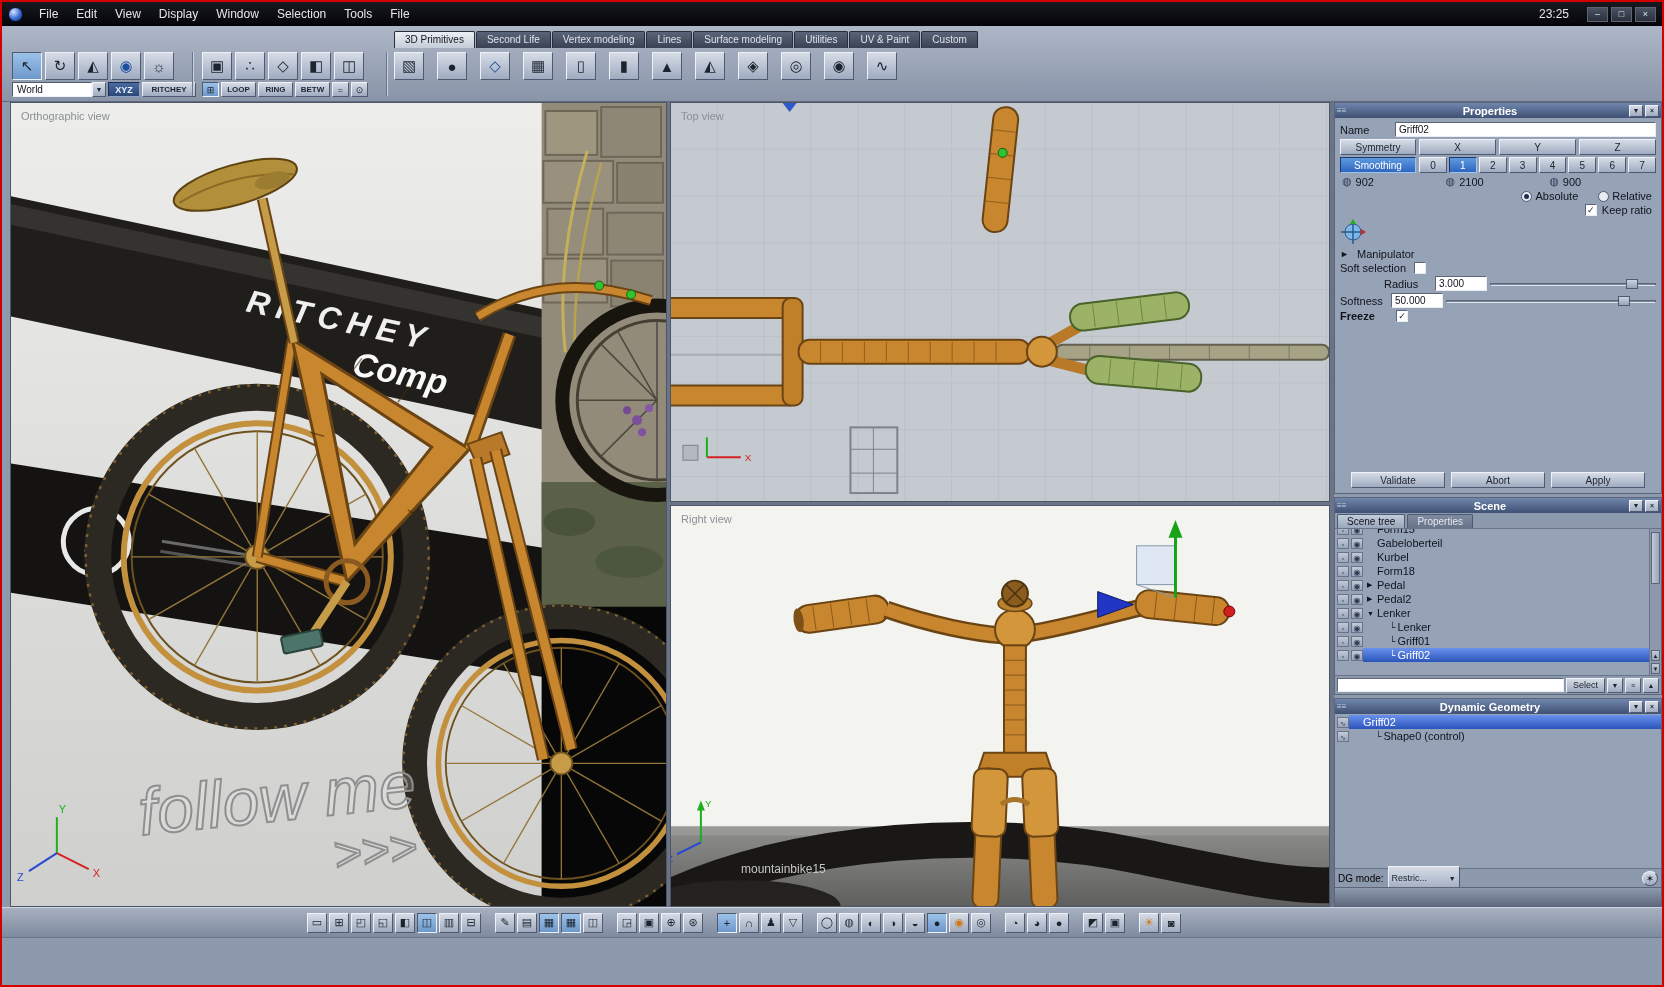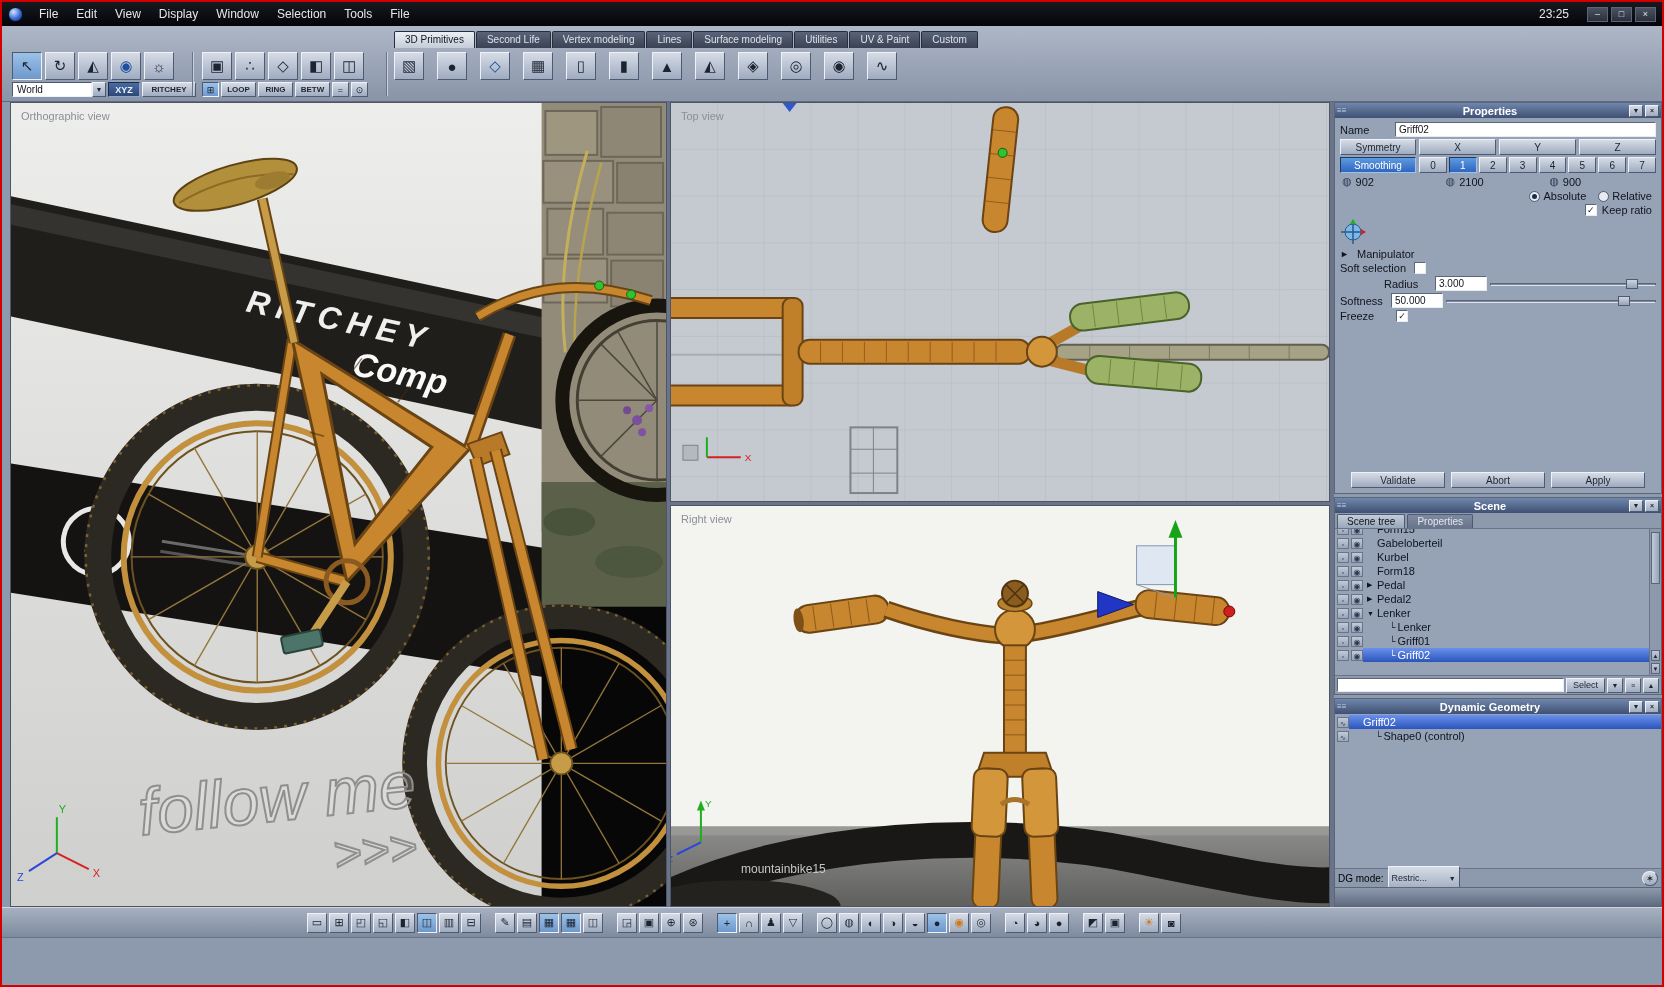--- a/index.html
+++ b/index.html
@@ -60,21 +60,21 @@
   .pfield.wide{flex:1;}
   .pbtn{height:16px;font-size:10px;padding:0 4px;}
   .pbtn.blue{background:linear-gradient(#5e9ae0,#2f66c0);color:#fff;border-color:#20386a #9cc2ee #9cc2ee #20386a;}
   .symrow .pbtn.sym{width:76px;}
   .symrow .pbtn.ax{flex:1;}
   .smrow .pbtn.sm{width:76px;}
   .smrow .pbtn.dig{flex:1;padding:0;}
   .cntrow{display:flex;gap:0;padding-left:2px;}
   .cnt{width:33%;display:flex;align-items:center;gap:4px;}
   .cnticon{font-size:11px;color:#2c3850;}
-  .absrel{display:flex;justify-content:flex-end;gap:12px;padding-right:4px;align-items:center;}
+  .absrel{display:flex;justify-content:flex-end;gap:20px;padding-right:4px;align-items:center;}
   .radio{width:11px;height:11px;border-radius:50%;border:1px solid #4e5a70;background:#e8ecf2;display:inline-block;position:relative;margin-right:3px;vertical-align:-2px;}
   .radio.on::after{content:"";position:absolute;left:2px;top:2px;width:5px;height:5px;border-radius:50%;background:#1c2c4e;}
   .prows div:nth-of-type(1) .vx{background:#f2caca;}
   .prows div:nth-of-type(1) .vy{background:#f2caca;}
   .prows div:nth-of-type(1) .vz{background:#d8daf2;}
   .prows div:nth-of-type(2) .vx{background:#f2caca;}
   .prows div:nth-of-type(3) .vx{background:#f2caca;}
   .prows div:nth-of-type(3) .vy{background:#cfe9cf;}
   .prows div:nth-of-type(3) .vz{background:#cfe2f4;}
   .prows .pfield{width:70px;}
@@ -630,21 +630,21 @@
         </div>
         <div class="prow">
           <span class="plabel" style="width:48px;">Softness</span>
           <input class="pfield" style="width: 52px;" value="50.000">
           <span class="slider">
               <span class="track"></span>
               <span class="thumb" style="left:82%;"></span>
             </span>
         </div>
         <div class="prow" style="gap:8px;">
-          <span class="plabel" style="width:48px;">Freeze</span>
+          <span class="plabel" style="width:48px;font-weight:bold;">Freeze</span>
           <span class="cb checked">✓</span>
         </div>
         <div class="valbtns">
           <span class="btn3d pbtn">Validate</span>
           <span class="btn3d pbtn">Abort</span>
           <span class="btn3d pbtn">Apply</span>
         </div>
       </div>
     </section>
 

